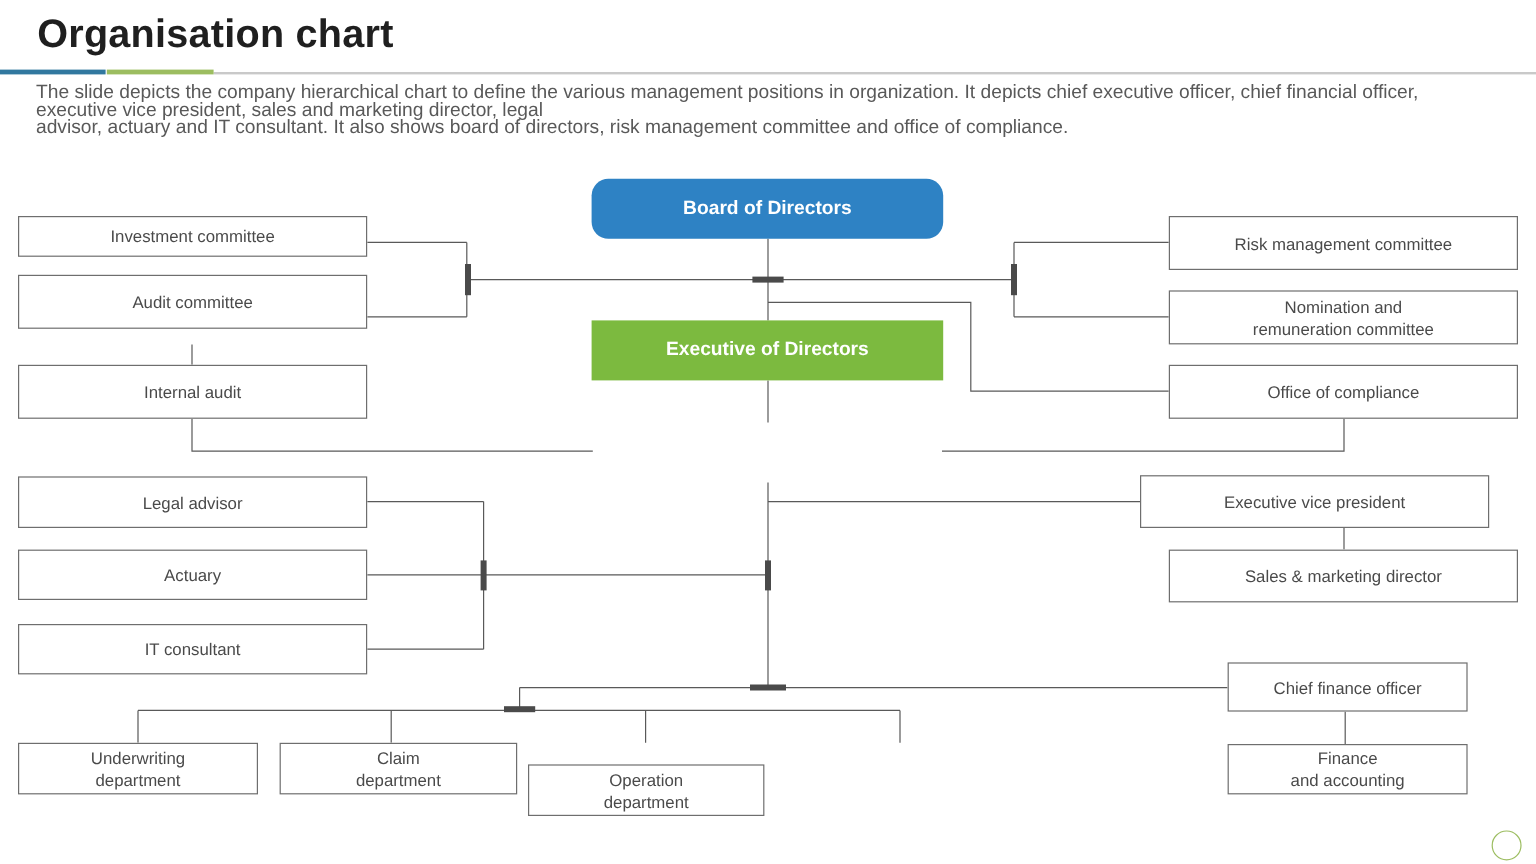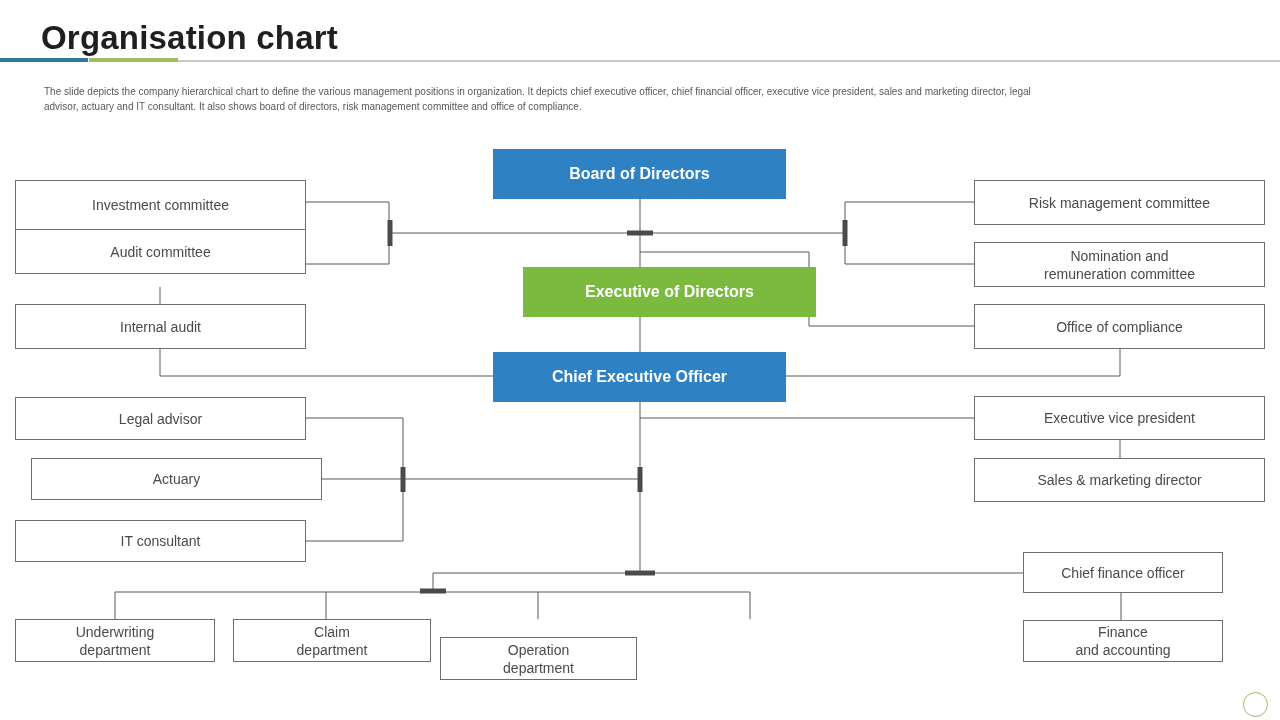--- a/index.html
+++ b/index.html
@@ -1,41 +1,41 @@
 <!DOCTYPE html>
 <html><head>
 <meta charset="utf-8">
 <style>
   html,body{margin:0;padding:0;background:#e9e9e9;}
   .slide{
     position:relative;width:1280px;height:720px;background:#ffffff;
     font-family:"Liberation Sans", sans-serif;overflow:hidden;
   }
   .title{
-    position:absolute;left:30px;top:8px;margin:11px;
+    position:absolute;left:30px;top:8px;margin:1px;
     font-size:33px;font-weight:600;color:#1f1f1f;letter-spacing:.2px;
   }
   .rule-gray{position:absolute;left:178px;top:60px;width:1102px;height:2px;background:#c9c9c9;}
   .rule-blue{position:absolute;left:0;top:58px;width:88px;height:4px;background:#31789f;}
   .rule-green{position:absolute;left:89px;top:58px;width:89px;height:4px;background:#9cbd60;}
   .desc{
-    position:absolute;left:30px;top:71px;width:1200px;margin:14px;
-    font-size:10px;line-height:14.5px;color:#595959;white-space:pre-line;
+    position:absolute;left:30px;top:71px;width:1200px;margin:0;
+    font-size:16px;line-height:14.5px;color:#595959;white-space:pre-line;
   }
   .node{
     position:absolute;box-sizing:border-box;background:#ffffff;
     border:1px solid #6e6e6e;color:#4a4a4a;font-size:14px;line-height:18px;
     display:flex;align-items:center;justify-content:center;text-align:center;
     white-space:pre-line;z-index:2;
   }
   .node.center{
     border:none;color:#ffffff;font-weight:bold;font-size:16px;
   }
-  .node.blue{background:#2e82c4;}
-  .node.green{background:#7cba3f;margin-left:30px;}
+  .node.blue{background:#2e82c4;border-radius:14px;}
+  .node.green{background:#7cba3f;}
   .connectors{position:absolute;left:0;top:0;z-index:1;}
   .corner-circle{
     position:absolute;left:1243px;top:692px;width:23px;height:23px;
     border:1.5px solid #9cbd60;border-radius:50%;background:transparent;
   }
 </style>
 </head>
 <body>
 
 <div class="slide">
@@ -84,34 +84,33 @@
       <path d="M627,233 H653"></path>
       <path d="M403,467 V492"></path>
       <path d="M640,467 V492"></path>
       <path d="M625,573 H655"></path>
       <path d="M420,591 H446"></path>
     </g>
   </svg>
 
   <div class="node center blue" style="left:493px;top:149px;width:293px;height:50px">Board of Directors</div>
   <div class="node center green" style="left:493px;top:267px;width:293px;height:50px">Executive of Directors</div>
-  <div class="node center blue" style="left:493px;top:352px;width:293px;height:50px">Chief Executive Officer</div>
 
-  <div class="node" style="left:15px;top:180px;width:291px;height:50px">Investment  committee</div>
+  <div class="node" style="left:15px;top:180px;width:291px;height:34px">Investment  committee</div>
   <div class="node" style="left:15px;top:229px;width:291px;height:45px">Audit committee</div>
   <div class="node" style="left:15px;top:304px;width:291px;height:45px">Internal  audit</div>
   <div class="node" style="left:15px;top:397px;width:291px;height:43px">Legal advisor</div>
-  <div class="node" style="left:31px;top:458px;width:291px;height:42px">Actuary</div>
+  <div class="node" style="left:15px;top:458px;width:291px;height:42px">Actuary</div>
   <div class="node" style="left:15px;top:520px;width:291px;height:42px">IT  consultant</div>
 
   <div class="node" style="left:974px;top:180px;width:291px;height:45px">Risk management  committee</div>
   <div class="node" style="left:974px;top:242px;width:291px;height:45px">Nomination and
 remuneration committee</div>
   <div class="node" style="left:974px;top:304px;width:291px;height:45px">Office of compliance</div>
-  <div class="node" style="left:974px;top:396px;width:291px;height:44px">Executive  vice president</div>
+  <div class="node" style="left:950px;top:396px;width:291px;height:44px">Executive  vice president</div>
   <div class="node" style="left:974px;top:458px;width:291px;height:44px">Sales &amp; marketing  director</div>
   <div class="node" style="left:1023px;top:552px;width:200px;height:41px">Chief finance officer</div>
   <div class="node" style="left:1023px;top:620px;width:200px;height:42px">Finance
 and accounting</div>
 
   <div class="node" style="left:15px;top:619px;width:200px;height:43px">Underwriting
 department</div>
   <div class="node" style="left:233px;top:619px;width:198px;height:43px">Claim
 department</div>
   <div class="node" style="left:440px;top:637px;width:197px;height:43px">Operation

